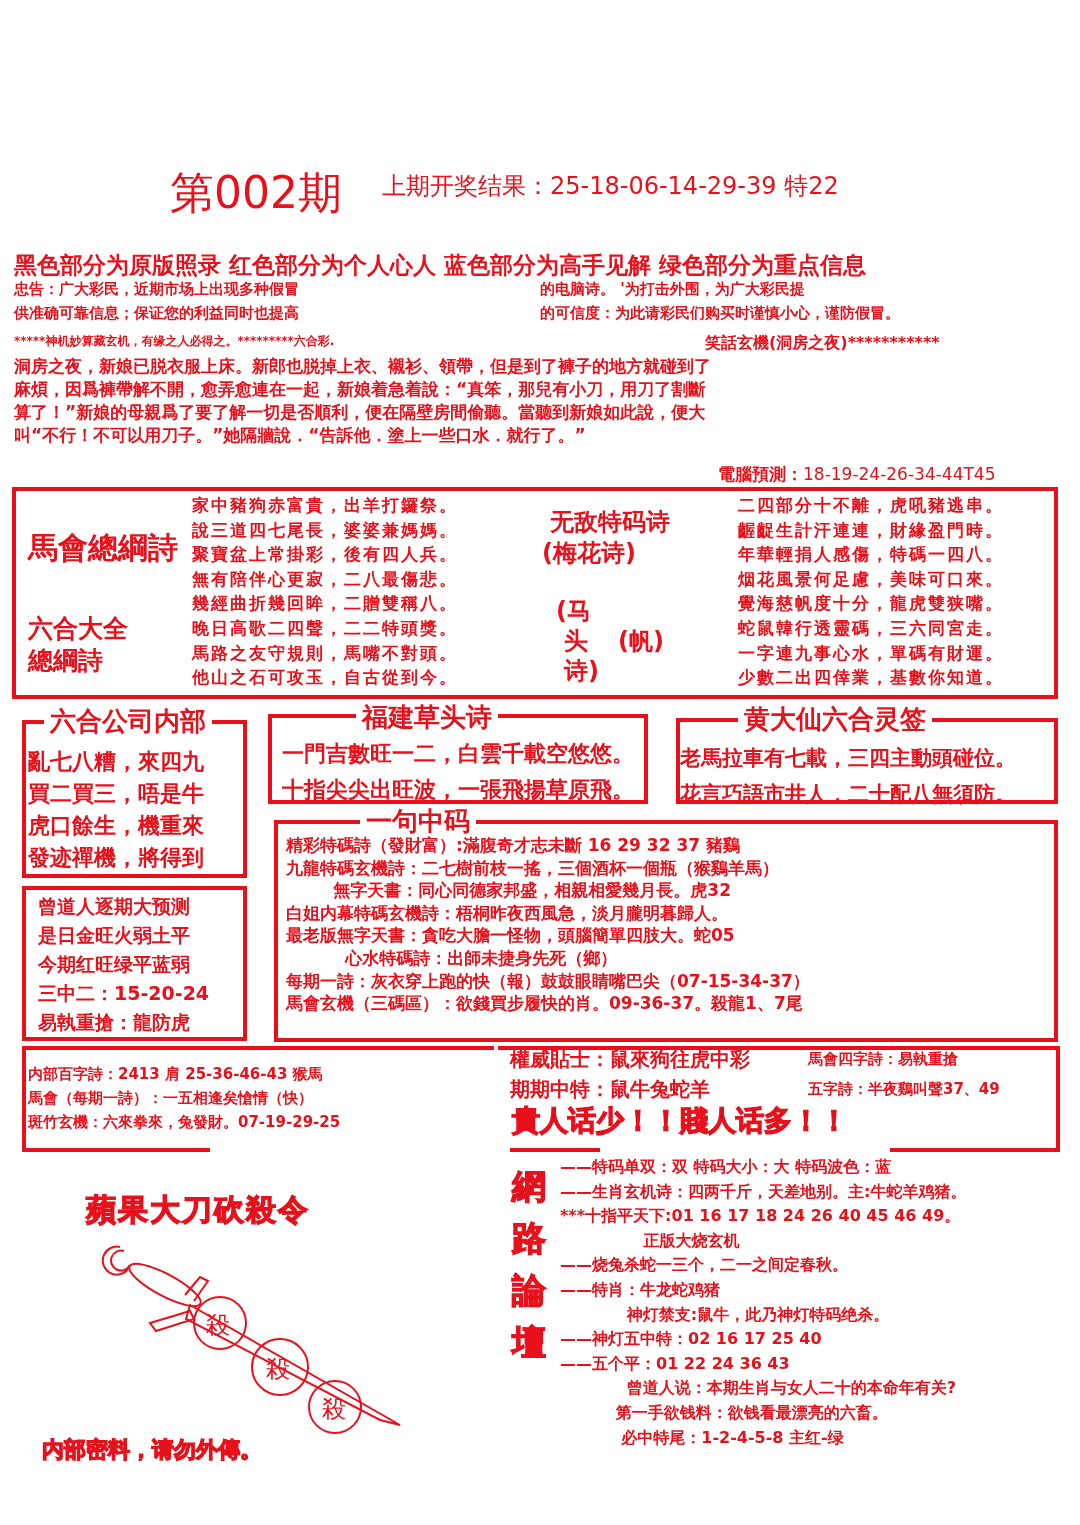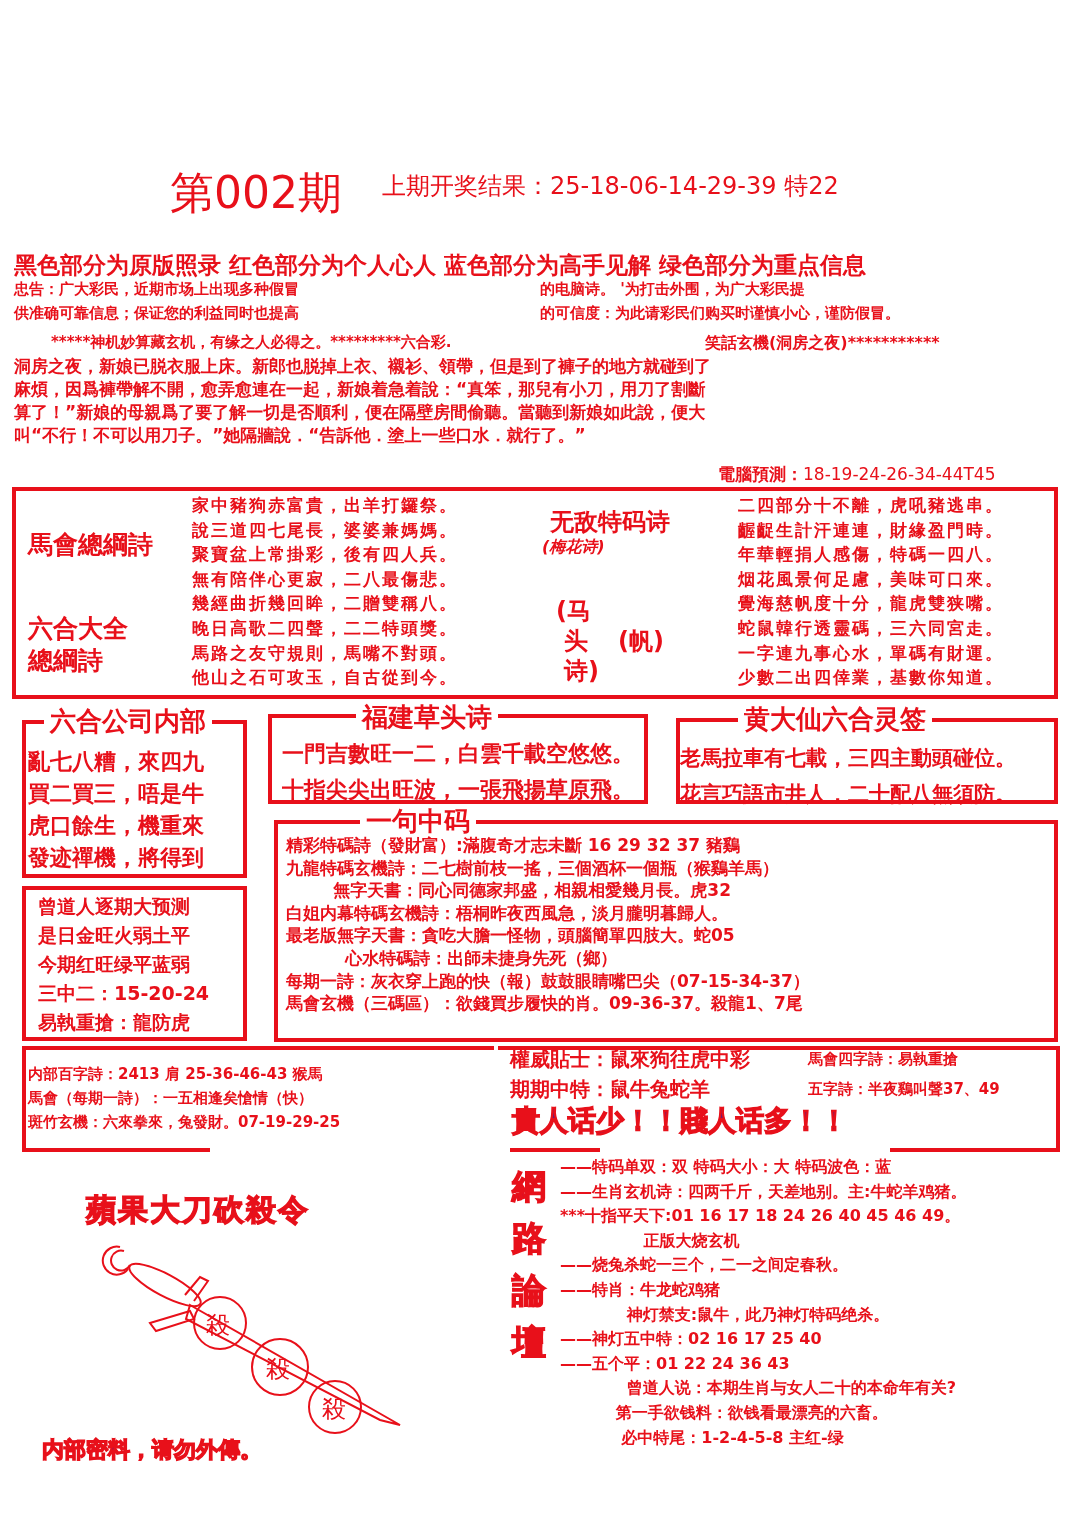--- a/index.html
+++ b/index.html
@@ -21,49 +21,49 @@
   <span>上期开奖结果：</span><span>25-18-06-14-29-39</span>
   <span>特22</span>
 </div>
 
 <div class="abs red line" style="left:14px;top:250px;font-size:23px;font-weight:bold;">黑色部分为原版照录  红色部分为个人心人  蓝色部分为高手见解  绿色部分为重点信息</div>
 <div class="abs red line bold" style="left:14px;top:280px;font-size:15px;">忠告：广大彩民，近期市场上出现多种假冒</div>
 <div class="abs red line bold" style="left:14px;top:304px;font-size:15px;">供准确可靠信息；保证您的利益同时也提高</div>
 <div class="abs red line bold" style="left:540px;top:280px;font-size:15px;">的电脑诗。                   '为打击外围，为广大彩民提</div>
 <div class="abs red line bold" style="left:540px;top:304px;font-size:15px;">的可信度：为此请彩民们购买时谨慎小心，谨防假冒。</div>
 
-<div class="abs red line bold" style="left:14px;top:333px;font-size:15px;margin-left:37px;">*****神机妙算藏玄机，有缘之人必得之。*********六合彩.</div>
+<div class="abs red line bold" style="left:14px;top:333px;font-size:12px;">*****神机妙算藏玄机，有缘之人必得之。*********六合彩.</div>
 <div class="abs red line bold" style="left:705px;top:333px;font-size:16px;">笑話玄機(洞房之夜)***********</div>
 <div class="abs red bold" style="left:14px;top:355px;font-size:17px;line-height:23px;">
   <div class="line">洞房之夜，新娘已脱衣服上床。新郎也脱掉上衣、襯衫、領帶，但是到了褲子的地方就碰到了</div>
   <div class="line">麻煩，因爲褲帶解不開，愈弄愈連在一起，新娘着急着說：“真笨，那兒有小刀，用刀了割斷</div>
   <div class="line">算了！”新娘的母親爲了要了解一切是否順利，便在隔壁房間偷聽。當聽到新娘如此說，便大</div>
   <div class="line">叫“不行！不可以用刀子。”她隔牆說．“告訴他．塗上一些口水．就行了。”</div>
 </div>
 
 <div class="abs red line" style="left:718px;top:463px;font-size:17px;">
   <span class="bold">電腦預測：</span><span>18-19-24-26-34-44T45</span>
 </div>
 
 <div class="box" style="left:12px;top:487px;width:1046px;height:212px;"></div>
-<div class="abs red bold" style="left:28px;top:528px;font-size:25px;">馬會總綱詩</div>
+<div class="abs red bold" style="left:28px;top:528px;font-size:30px;">馬會總綱詩</div>
 <div class="abs red bold" style="left:28px;top:612px;font-size:25px;">六合大全</div>
 <div class="abs red bold" style="left:28px;top:644px;font-size:25px;">總綱詩</div>
 <div class="abs red bold" style="left:192px;top:493px;font-size:17px;line-height:24.6px;letter-spacing:2px;">
   <div class="line">家中豬狗赤富貴，出羊打鑼祭。</div>
   <div class="line">說三道四七尾長，婆婆兼媽媽。</div>
   <div class="line">聚寶盆上常掛彩，後有四人兵。</div>
   <div class="line">無有陪伴心更寂，二八最傷悲。</div>
   <div class="line">幾經曲折幾回眸，二贈雙稱八。</div>
   <div class="line">晚日高歌二四聲，二二特頭獎。</div>
   <div class="line">馬路之友守規則，馬嘴不對頭。</div>
   <div class="line">他山之石可攻玉，自古從到今。</div>
 </div>
 <div class="abs red bold" style="left:550px;top:506px;font-size:24px;">无敌特码诗</div>
-<div class="abs red bold" style="left:542px;top:537px;font-size:16px;font-style:italic;">(梅花诗)</div>
+<div class="abs red bold" style="left:542px;top:537px;font-size:24px;">(梅花诗)</div>
 <div class="abs red bold" style="left:556px;top:595px;font-size:24px;">(马</div>
 <div class="abs red bold" style="left:564px;top:625px;font-size:24px;">头</div>
 <div class="abs red bold" style="left:564px;top:655px;font-size:24px;">诗)</div>
 <div class="abs red bold" style="left:618px;top:625px;font-size:24px;">(帆)</div>
 <div class="abs red bold" style="left:738px;top:493px;font-size:17px;line-height:24.6px;letter-spacing:2px;">
   <div class="line">二四部分十不離，虎吼豬逃串。</div>
   <div class="line">齷齪生計汗連連，財緣盈門時。</div>
   <div class="line">年華輕捐人感傷，特碼一四八。</div>
   <div class="line">烟花風景何足慮，美味可口來。</div>
   <div class="line">覺海慈帆度十分，龍虎雙狭嘴。</div>

